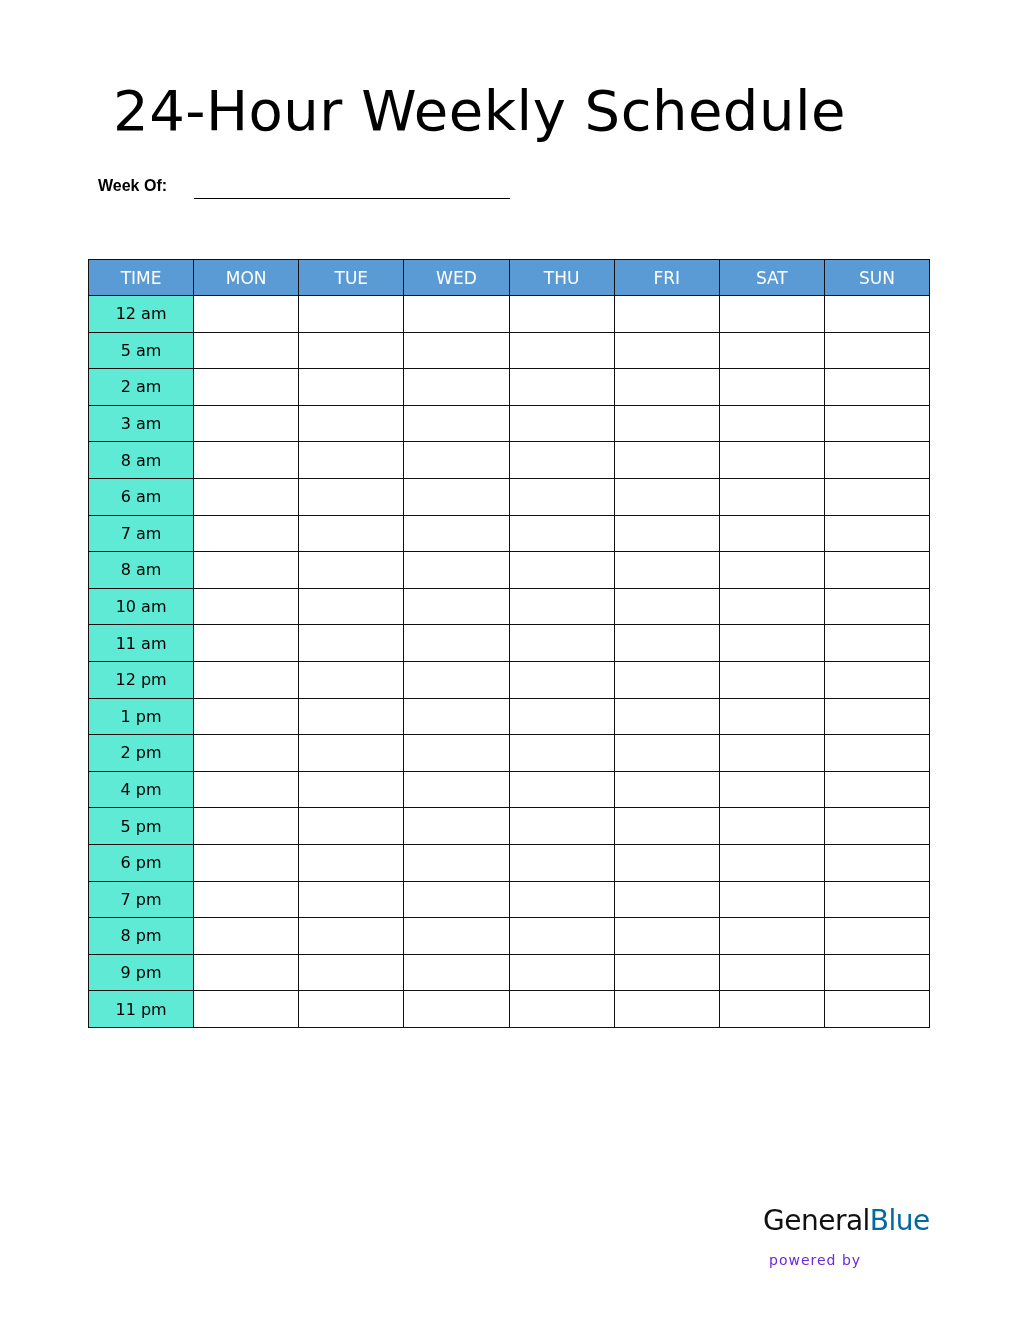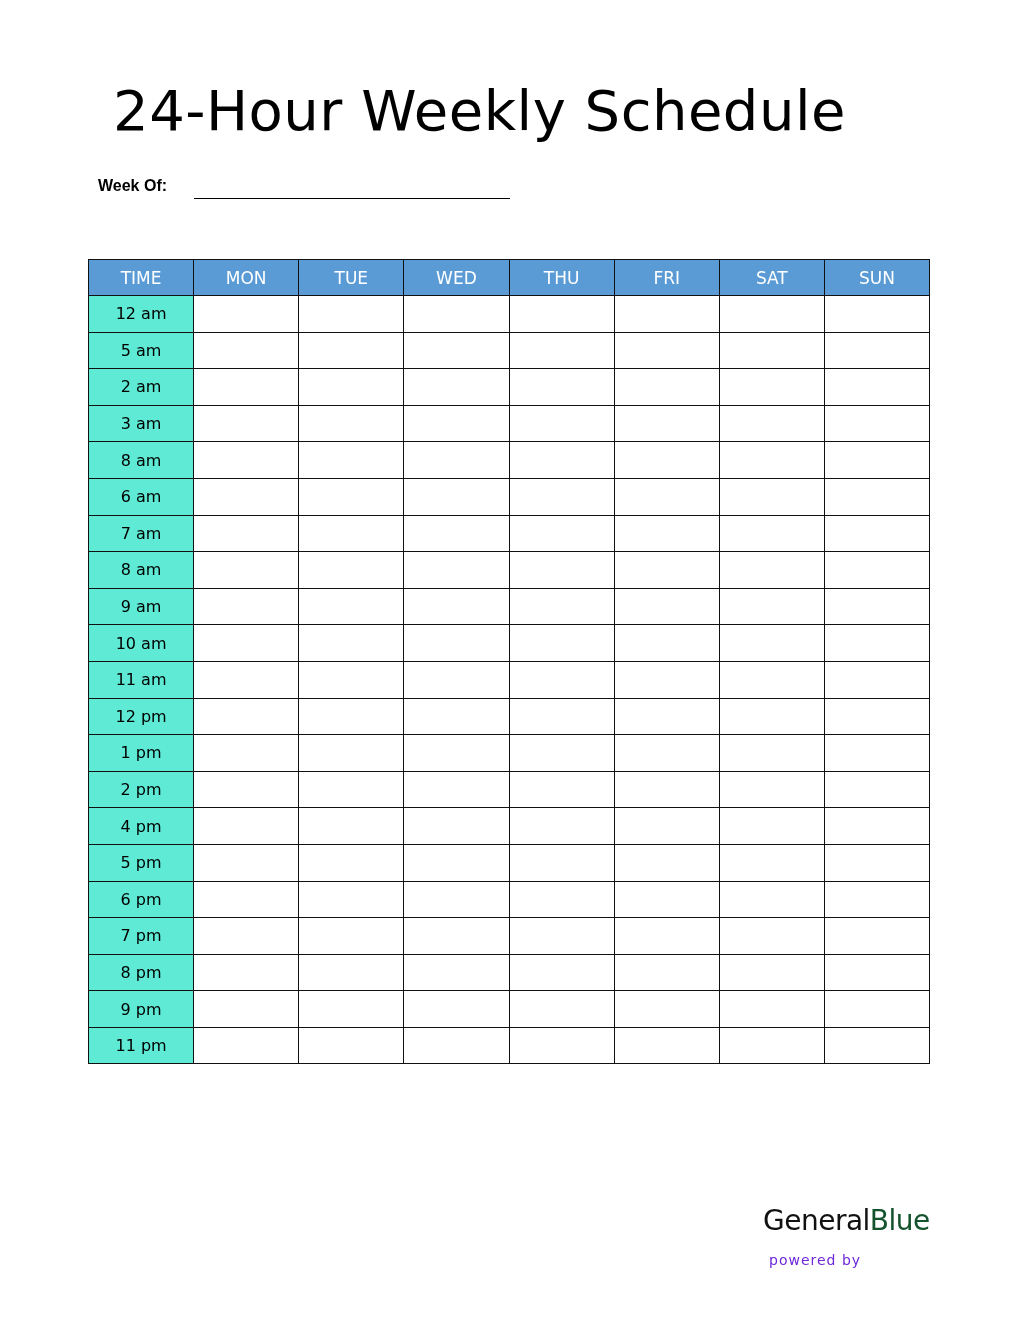--- a/index.html
+++ b/index.html
@@ -8,21 +8,21 @@
     .week-of { position: absolute; left: 98px; top: 177px; font-family: "Liberation Sans", sans-serif; font-weight: bold; font-size: 16px; }
     .week-line { position: absolute; left: 194px; top: 198px; width: 316px; height: 0; border-top: 1.3px solid #000; }
     table.sched { position: absolute; left: 88px; top: 259px; border-collapse: collapse; table-layout: fixed; width: 842px; }
     table.sched th, table.sched td { border: 1.3px solid #111; padding: 0; text-align: center; vertical-align: middle; }
     table.sched th { background: #5b9bd5; color: #ffffff; font-weight: normal; font-size: 17px; height: 35px; font-family: "DejaVu Sans", sans-serif; }
     table.sched td { height: 35.6px; background: #ffffff; }
     table.sched td.time { background: #5eead4; font-size: 16px; font-family: "DejaVu Sans", sans-serif; }
     .powered { position: absolute; left: 769px; top: 1252px; font-size: 14px; color: #6d28d9; letter-spacing: 1px; font-family: "DejaVu Sans", sans-serif; }
     .brand { position: absolute; left: 763px; top: 1204px; font-size: 28px; font-family: "DejaVu Sans", sans-serif; letter-spacing: -0.5px; }
     .brand .g { color: #111; }
-    .brand .b { color: #14532d; }
+    .brand .b { color: #0369a1; }
   </style>
 </head>
 <body>
 
 <div class="title">24-Hour Weekly Schedule</div>
 <div class="week-of">Week Of:</div>
 <div class="week-line"></div>
 
 <table class="sched">
   <thead>
@@ -112,30 +112,20 @@
         <td class="time">8 am</td>
         <td></td>
         <td></td>
         <td></td>
         <td></td>
         <td></td>
         <td></td>
         <td></td>
       </tr>
       <tr>
-        <td class="time">9 am</td>
-        <td></td>
-        <td></td>
-        <td></td>
-        <td></td>
-        <td></td>
-        <td></td>
-        <td></td>
-      </tr>
-      <tr>
         <td class="time">10 am</td>
         <td></td>
         <td></td>
         <td></td>
         <td></td>
         <td></td>
         <td></td>
         <td></td>
       </tr>
       <tr>

